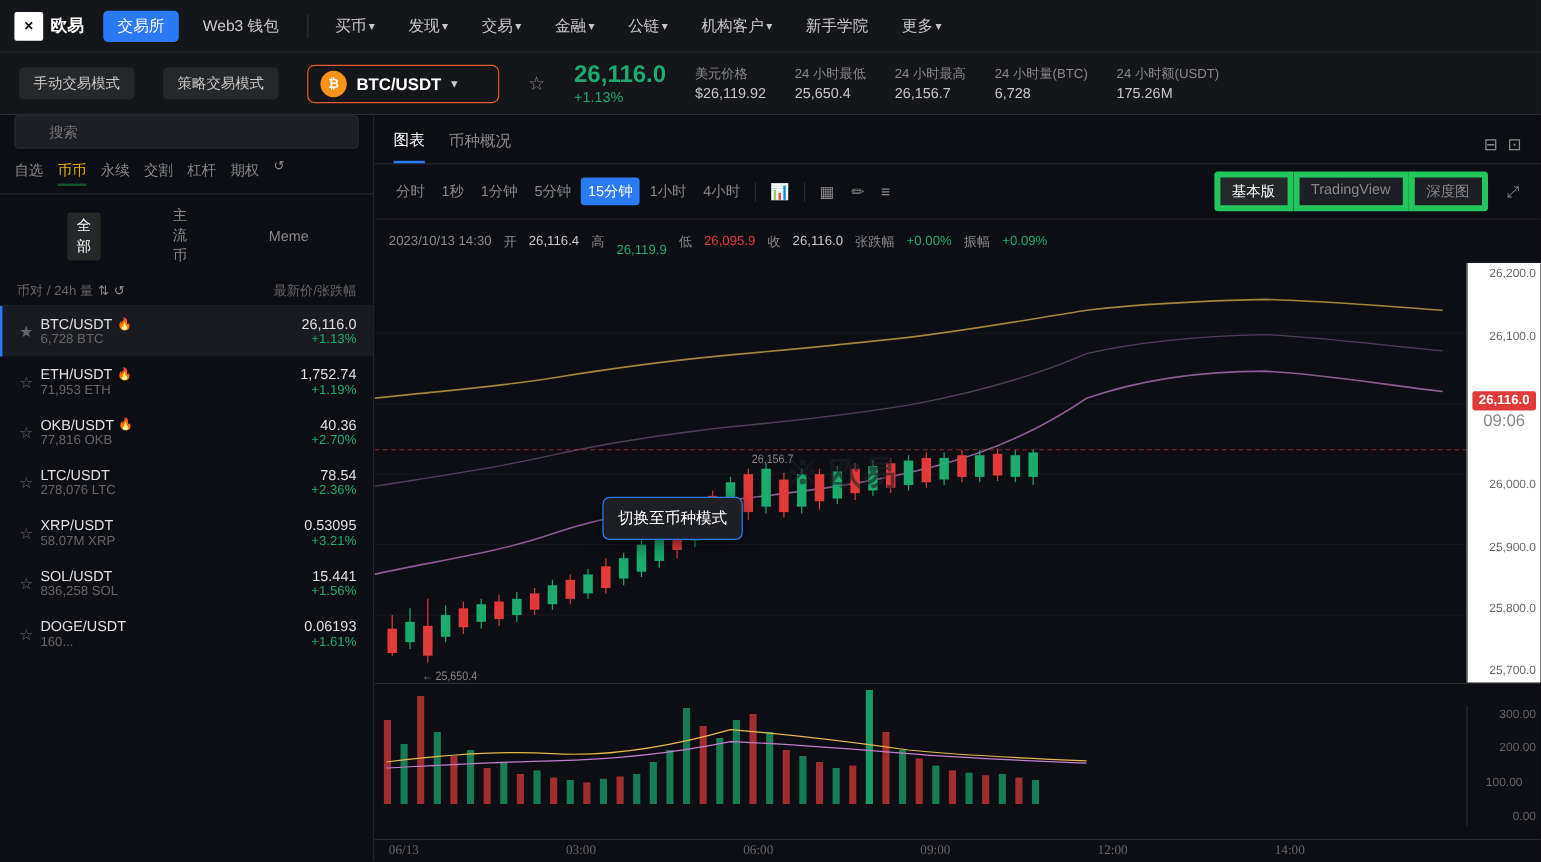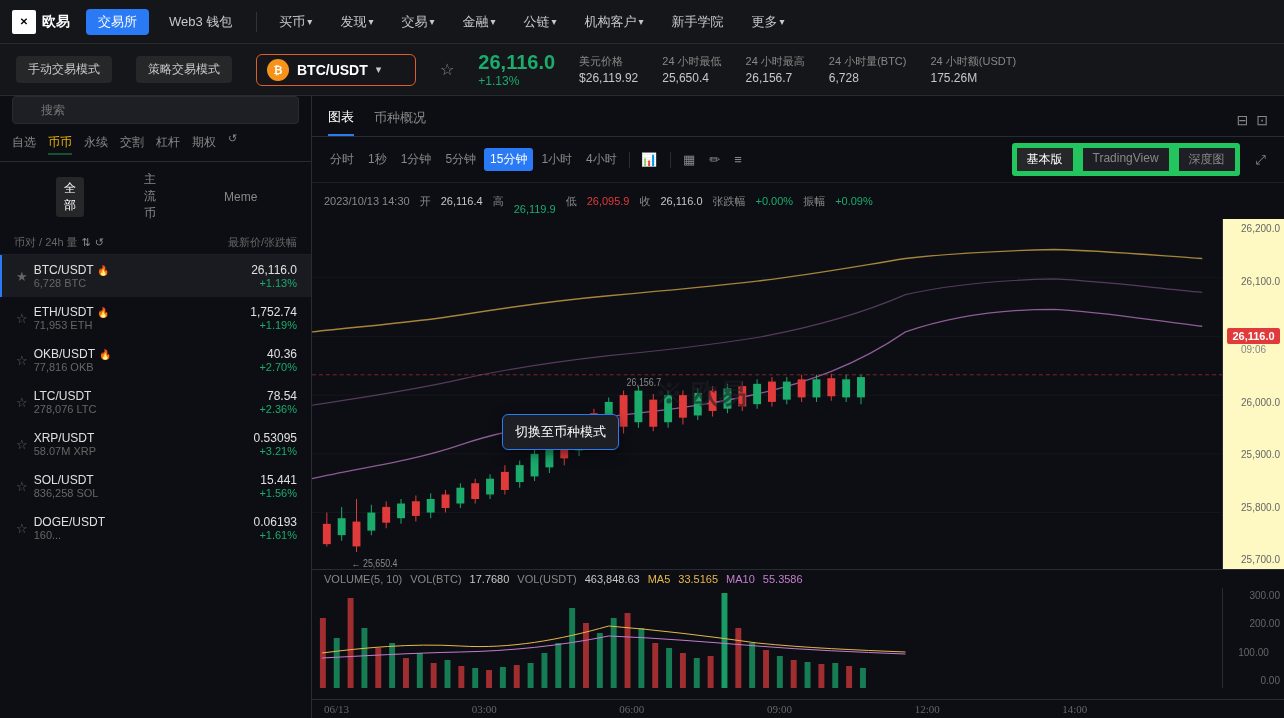--- a/index.html
+++ b/index.html
@@ -491,52 +491,41 @@
         <rect x="521" y="141" width="8" height="16" fill="#e03a3a"></rect>
         <line x1="540" y1="162" x2="540" y2="138" stroke="#1aab6d" stroke-width="1"></line>
         <rect x="536" y="142" width="8" height="16" fill="#1aab6d"></rect>
 
         <line x1="555" y1="164" x2="555" y2="138" stroke="#1aab6d" stroke-width="1"></line>
         <rect x="551" y="140" width="8" height="18" fill="#1aab6d"></rect>
 
         <line x1="0" y1="138" x2="920" y2="138" stroke="#e03a3a" stroke-width="0.7" stroke-dasharray="4,3" opacity="0.7"></line>
       </svg>
 
-      <div class="y-axis-labels" style="position:absolute;right:0;top:0;width:62px;height:100%;background:#fef9c3;border-left:1px solid #2a2b30;display:flex;flex-direction:column;justify-content:space-between;padding:4px 4px;">
+      <div class="y-axis-labels" style="position:absolute;right:0;top:0;width:62px;height:100%;background:#ffffff;border-left:1px solid #2a2b30;display:flex;flex-direction:column;justify-content:space-between;padding:4px 4px;">
         <span style="font-size:10px;color:#666;text-align:right;">26,200.0</span>
         <span style="font-size:10px;color:#666;text-align:right;">26,100.0</span>
         <div style="position:relative;">
           <span style="background:#e03a3a;color:#fff;padding:2px 4px;font-size:11px;font-weight:bold;border-radius:2px;display:block;text-align:center;">26,116.0</span>
-          <span style="color:#888;font-size:10px;text-align:center;display:block;">09:06</span>
+          <span style="color:#888;font-size:14px;text-align:center;display:block;">09:06</span>
         </div>
         <span style="font-size:10px;color:#666;text-align:right;">26,000.0</span>
         <span style="font-size:10px;color:#666;text-align:right;">25,900.0</span>
         <span style="font-size:10px;color:#666;text-align:right;">25,800.0</span>
         <span style="font-size:10px;color:#666;text-align:right;">25,700.0</span>
       </div>
 
       <div class="chart-watermark" style="position:absolute;top:50%;left:40%;transform:translate(-50%,-50%);color:#1e1f25;font-size:28px;font-weight:bold;pointer-events:none;opacity:0.6;">※ 欧易</div>
 
       <div class="switch-tooltip" style="position:absolute;top:195px;left:190px;">
         <span>切换至币种模式</span>
       </div>
     </div>
 
     <div class="volume-area" style="height:130px;border-top:1px solid #2a2b30;position:relative;flex-shrink:0;">
-      <div class="vol-info-bar">
-        <span>VOLUME(5, 10)</span>
-        <span>VOL(BTC)</span>
-        <span class="vol-val">17.7680</span>
-        <span>VOL(USDT)</span>
-        <span class="vol-val">463,848.63</span>
-        <span class="vol-ma5">MA5</span>
-        <span class="vol-ma5">33.5165</span>
-        <span class="vol-ma10">MA10</span>
-        <span class="vol-ma10">55.3586</span>
-      </div>
       <svg style="width:calc(100% - 62px);height:100px;" viewBox="0 0 920 100" preserveAspectRatio="none">
         <rect width="920" height="100" fill="#0d0e14"></rect>
 
         <rect x="8" y="30" width="6" height="70" fill="#e03a3a" opacity="0.7"></rect>
         <rect x="22" y="50" width="6" height="50" fill="#1aab6d" opacity="0.7"></rect>
         <rect x="36" y="10" width="6" height="90" fill="#e03a3a" opacity="0.7"></rect>
         <rect x="50" y="40" width="6" height="60" fill="#1aab6d" opacity="0.7"></rect>
         <rect x="64" y="60" width="6" height="40" fill="#e03a3a" opacity="0.7"></rect>
         <rect x="78" y="55" width="6" height="45" fill="#1aab6d" opacity="0.7"></rect>
         <rect x="92" y="70" width="6" height="30" fill="#e03a3a" opacity="0.7"></rect>

